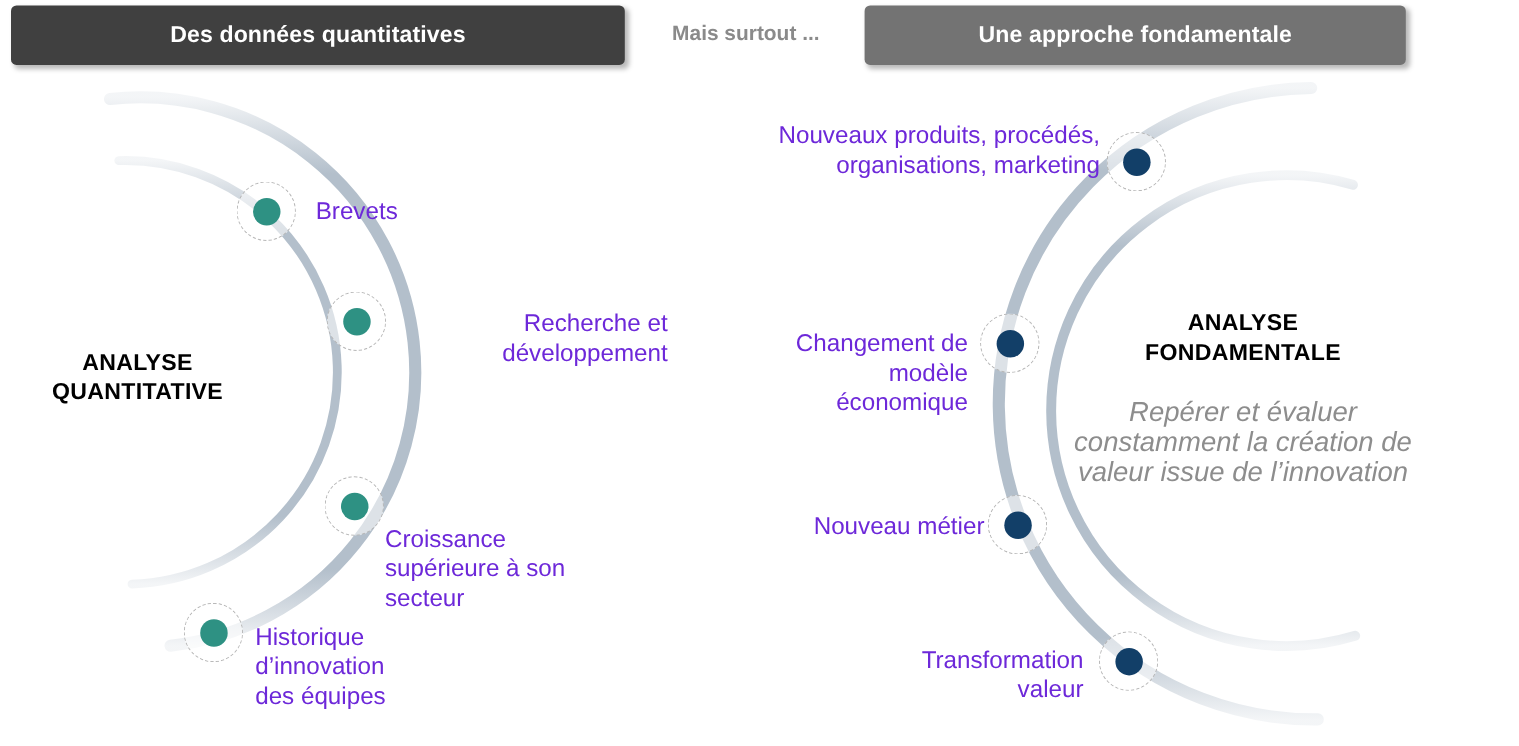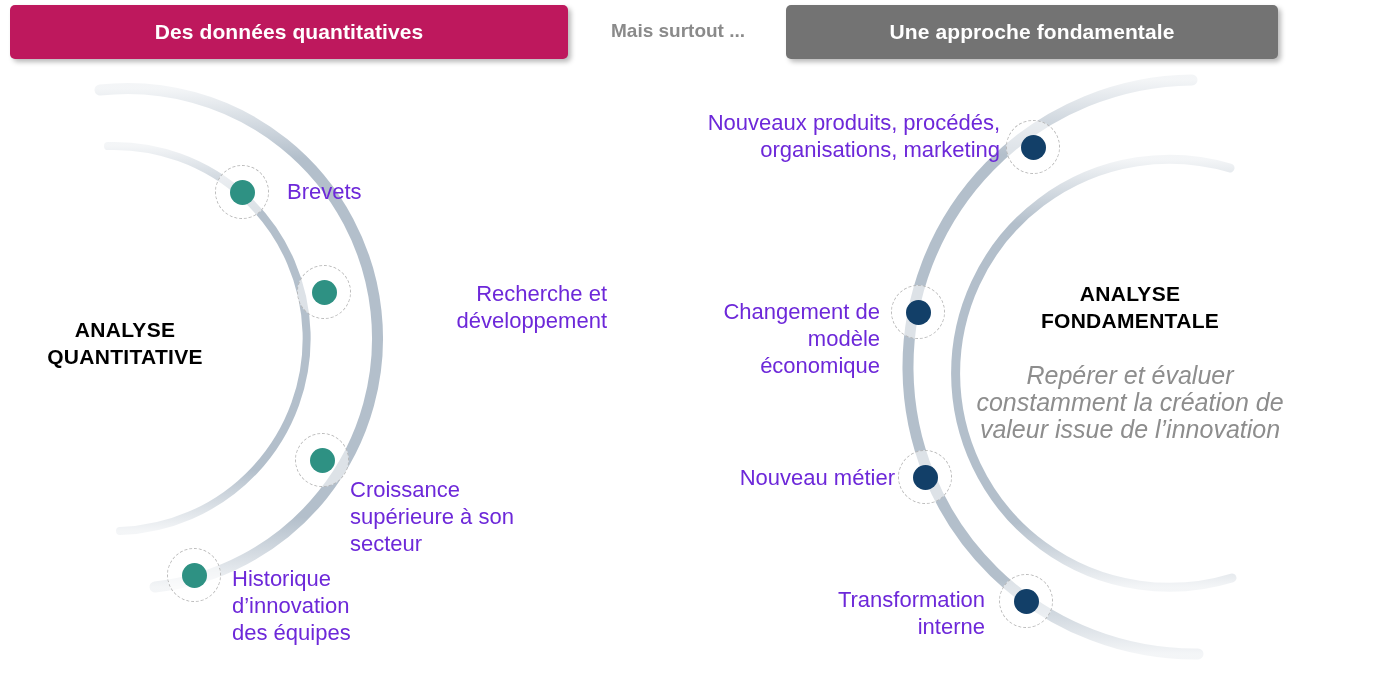--- a/index.html
+++ b/index.html
@@ -27,21 +27,21 @@
     font-weight: bold;
     font-size: 21px;
     letter-spacing: 0.1px;
     box-shadow: 3px 3px 5px rgba(0,0,0,0.28);
   }
   #banner-quantitative {
     left: 10px;
     top: 5px;
     width: 558px;
     height: 54px;
-    background: #be185d;
+    background: #404040;
   }
   #banner-fundamental {
     left: 786px;
     top: 5px;
     width: 492px;
     height: 54px;
     background: #737373;
   }
   #connector-label {
     position: absolute;
@@ -224,14 +224,14 @@
   <div class="node navy" style="left:298px; top:244px;"></div>
   <div class="node-label right-side" style="left:30px; top:230px; width:230px;">Changement de
 modèle
 économique</div>
 
   <div class="node navy" style="left:305px; top:409px;"></div>
   <div class="node-label right-side" style="left:30px; top:396px; width:245px;">Nouveau métier</div>
 
   <div class="node navy" style="left:406px; top:533px;"></div>
   <div class="node-label right-side" style="left:80px; top:518px; width:285px;">Transformation
-interne</div>
+valeur</div>
 </div>
 
 </body></html>

